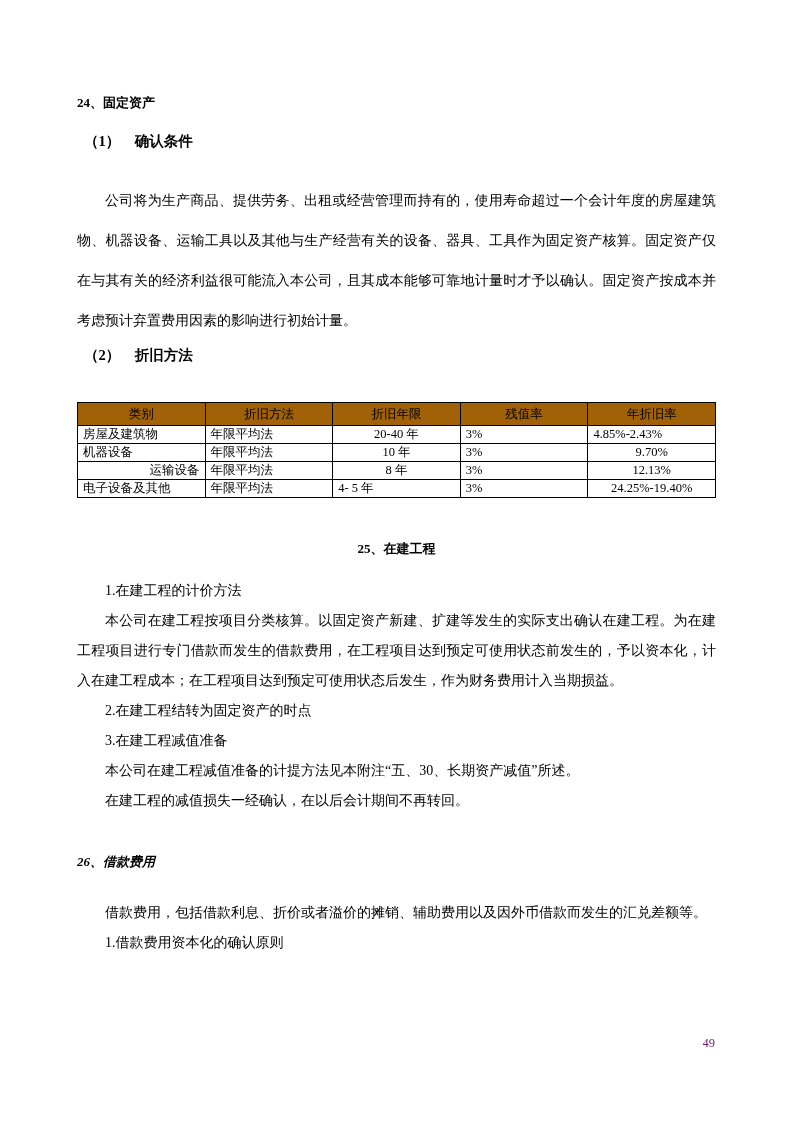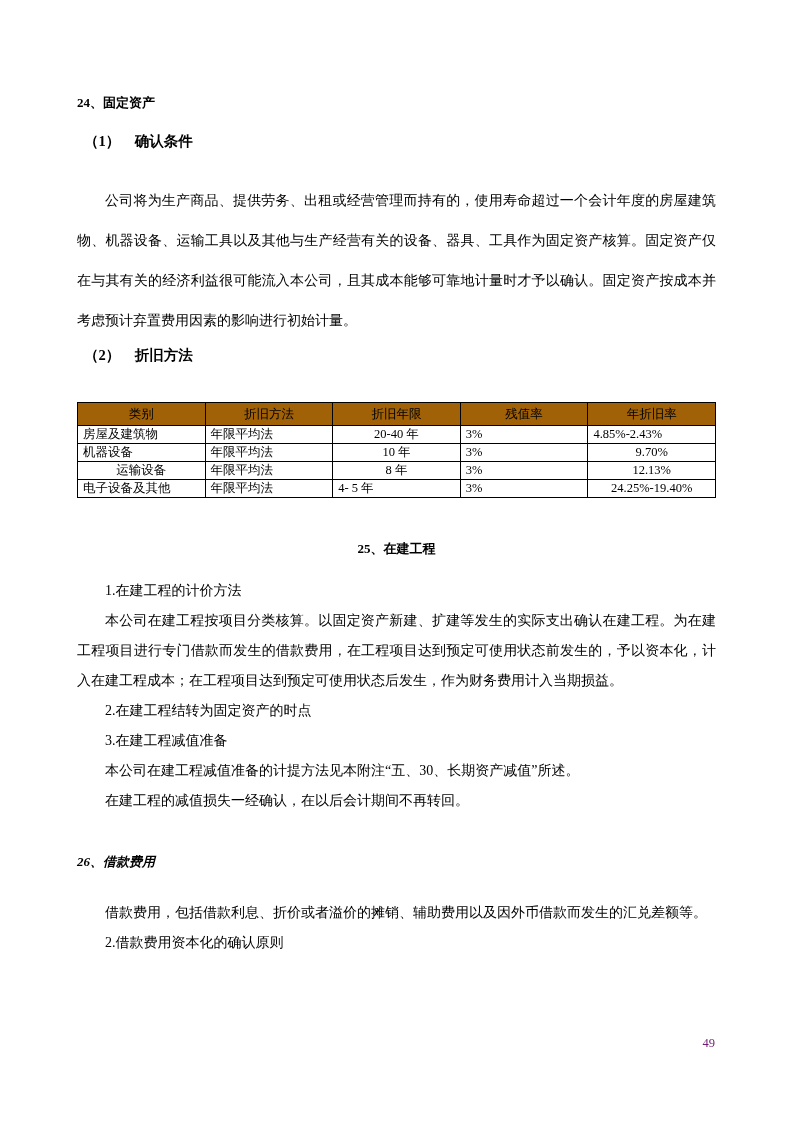--- a/index.html
+++ b/index.html
@@ -121,21 +121,21 @@
           <td style="text-align: left;">4.85%-2.43%</td>
         </tr>
         <tr>
           <td style="text-align: left;">机器设备</td>
           <td style="text-align: left;">年限平均法</td>
           <td style="text-align: center;">10 年</td>
           <td style="text-align: left;">3%</td>
           <td style="text-align: center;">9.70%</td>
         </tr>
         <tr>
-          <td style="text-align: center;">运输设备</td>
+          <td style="text-align: right;">运输设备</td>
           <td style="text-align: left;">年限平均法</td>
           <td style="text-align: center;">8 年</td>
           <td style="text-align: left;">3%</td>
           <td style="text-align: center;">12.13%</td>
         </tr>
         <tr>
           <td style="text-align: left;">电子设备及其他</td>
           <td style="text-align: left;">年限平均法</td>
           <td style="text-align: left;">4- 5 年</td>
           <td style="text-align: left;">3%</td>
@@ -147,17 +147,17 @@
   <div class="h-section mt-h25">25、在建工程</div>
   <div class="line mt-item">1.在建工程的计价方法</div>
   <div class="para">本公司在建工程按项目分类核算。以固定资产新建、扩建等发生的实际支出确认在建工程。为在建工程项目进行专门借款而发生的借款费用，在工程项目达到预定可使用状态前发生的，予以资本化，计入在建工程成本；在工程项目达到预定可使用状态后发生，作为财务费用计入当期损益。</div>
   <div class="line">2.在建工程结转为固定资产的时点</div>
   <div class="line">3.在建工程减值准备</div>
   <div class="line">本公司在建工程减值准备的计提方法见本附注“五、30、长期资产减值”所述。</div>
   <div class="line">在建工程的减值损失一经确认，在以后会计期间不再转回。</div>
 
   <div class="h-section mt-h26">26、借款费用</div>
   <div class="line mt-s26p">借款费用，包括借款利息、折价或者溢价的摊销、辅助费用以及因外币借款而发生的汇兑差额等。</div>
-  <div class="line">2.借款费用资本化的确认原则</div>
+  <div class="line">1.借款费用资本化的确认原则</div>
 
   <div class="page-number">49</div>
 
 </div>
 
 </body></html>

